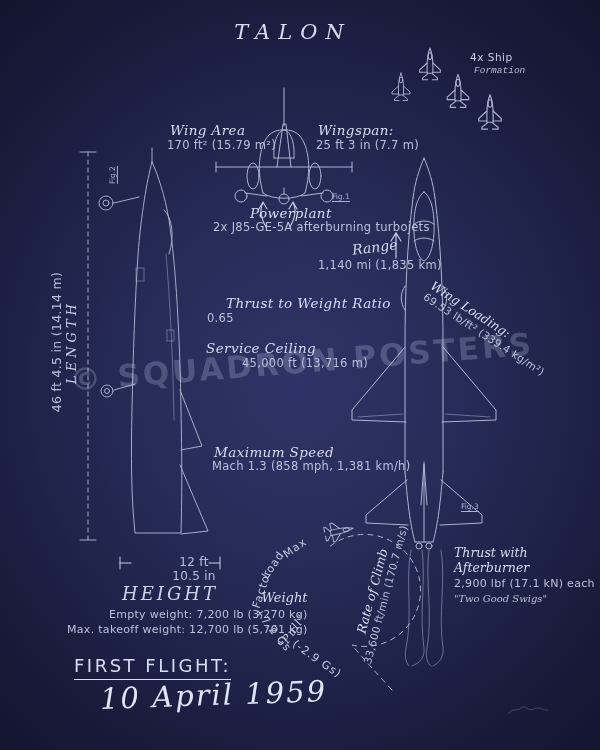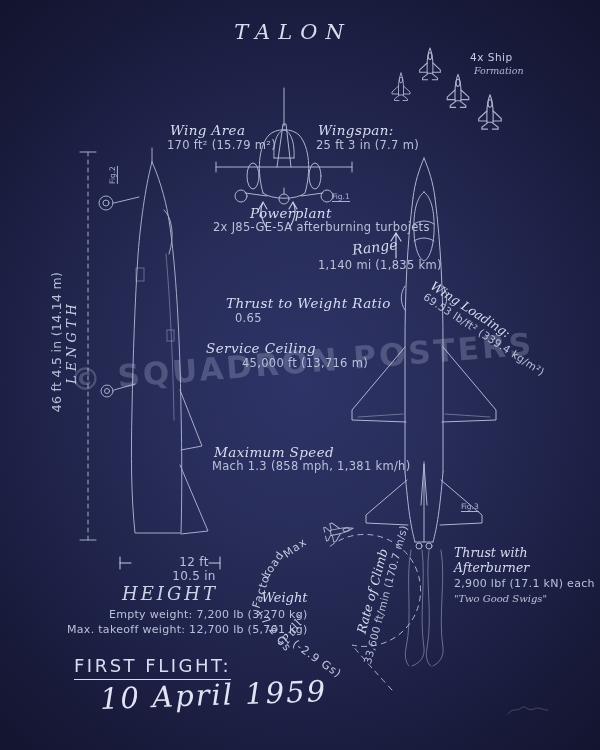--- a/index.html
+++ b/index.html
@@ -125,40 +125,40 @@
   </svg>
 
   <div class="abs" style="left:70px;top:362px;width:560px;font-size:31px;font-weight:bold;letter-spacing:3px;
               color:rgba(205,214,240,0.24);transform:rotate(-4.5deg);transform-origin:left center;white-space:nowrap;">© SQUADRON POSTERS</div>
 
   <div class="abs center" style="left:233px;top:16px;width:120px;">
     <div class="script" style="font-size:21px;letter-spacing:8px;margin-top:4px;">TALON</div>
   </div>
 
   <div class="abs" style="left:470px;top:51px;font-size:10.5px;letter-spacing:.5px;">4x Ship</div>
-  <div class="abs script" style="left:474px;top:65px;font-size:9.5px;opacity:.8;">Formation</div>
+  <div class="abs script" style="left:474px;top:65px;font-size:9.5px;opacity:.8;font-family:Liberation Mono, monospace;">Formation</div>
 
   <div class="abs script lbl" style="left:170px;top:122px;">Wing Area</div>
   <div class="abs val" style="left:167px;top:138px;">170 ft² (15.79 m²)</div>
   <div class="abs script lbl" style="left:318px;top:122px;">Wingspan:</div>
   <div class="abs val" style="left:316px;top:138px;">25 ft 3 in (7.7 m)</div>
 
   <div class="abs script lbl" style="left:250px;top:205px;">Powerplant</div>
   <div class="abs val" style="left:213px;top:220px;">2x J85-GE-5A afterburning turbojets</div>
 
   <div class="abs script" style="left:352px;top:239px;font-size:14px;transform:rotate(-7deg);">Range</div>
   <div class="abs val" style="left:318px;top:258px;">1,140 mi (1,835 km)</div>
 
   <div class="abs center rot" style="left:-21px;top:327px;width:170px;transform:rotate(-90deg);">
     <div class="val" style="font-size:12.5px;">46 ft 4.5 in (14.14 m)</div>
     <div class="cap script" style="font-size:13px;letter-spacing:4px;">LENGTH</div>
   </div>
 
   <div class="abs script lbl" style="left:206px;top:295px;margin-left:20px;">Thrust to Weight Ratio</div>
-  <div class="abs val" style="left:207px;top:311px;margin-left:28px;">0.65</div>
+  <div class="abs val" style="left:207px;top:311px;">0.65</div>
   <div class="abs script lbl" style="left:206px;top:340px;">Service Ceiling</div>
   <div class="abs val" style="left:206px;top:356px;padding-left:36px;">45,000 ft (13,716 m)</div>
 
   <div class="abs rot" style="left:415px;top:322px;width:170px;transform:rotate(33deg);">
     <div class="script" style="font-size:12.5px;">Wing Loading:</div>
     <div class="val" style="font-size:10.5px;">69.53 lb/ft² (339.4 kg/m²)</div>
   </div>
 
   <div class="abs script lbl" style="left:214px;top:444px;">Maximum Speed</div>
   <div class="abs val" style="left:212px;top:459px;">Mach 1.3 (858 mph, 1,381 km/h)</div>

